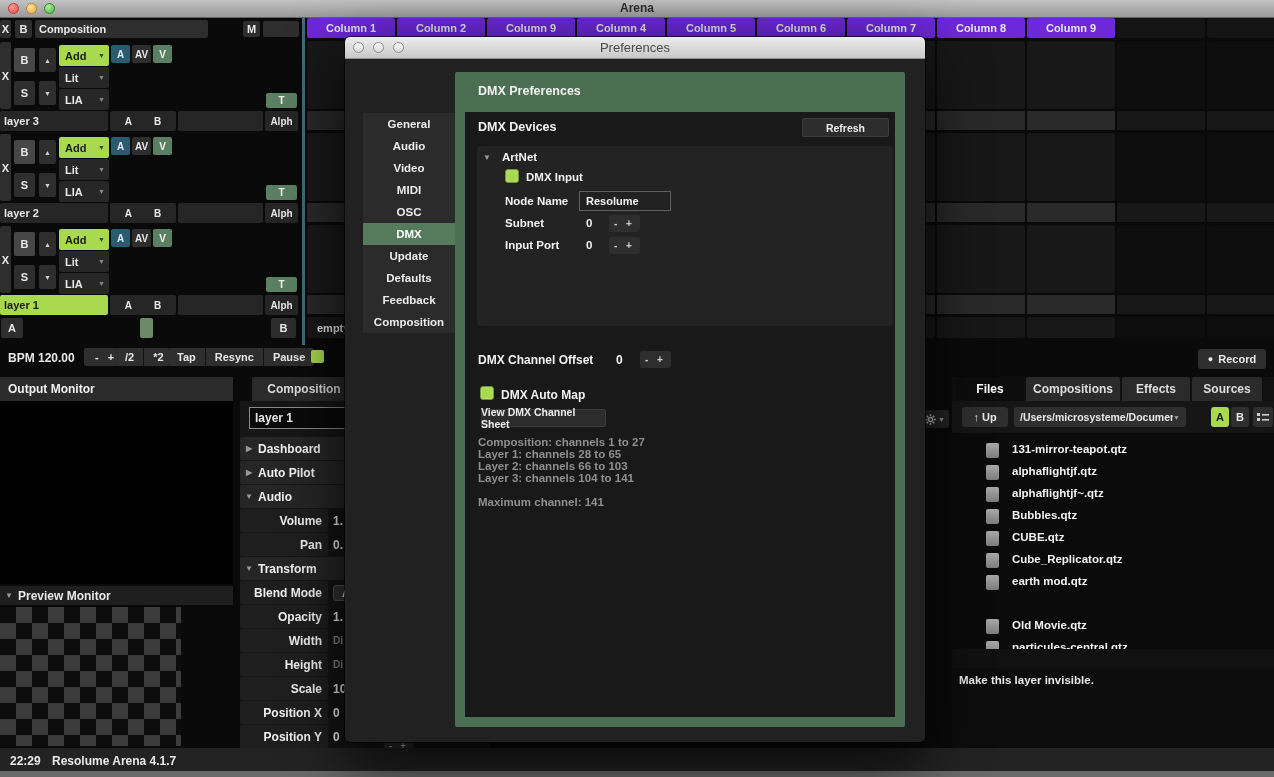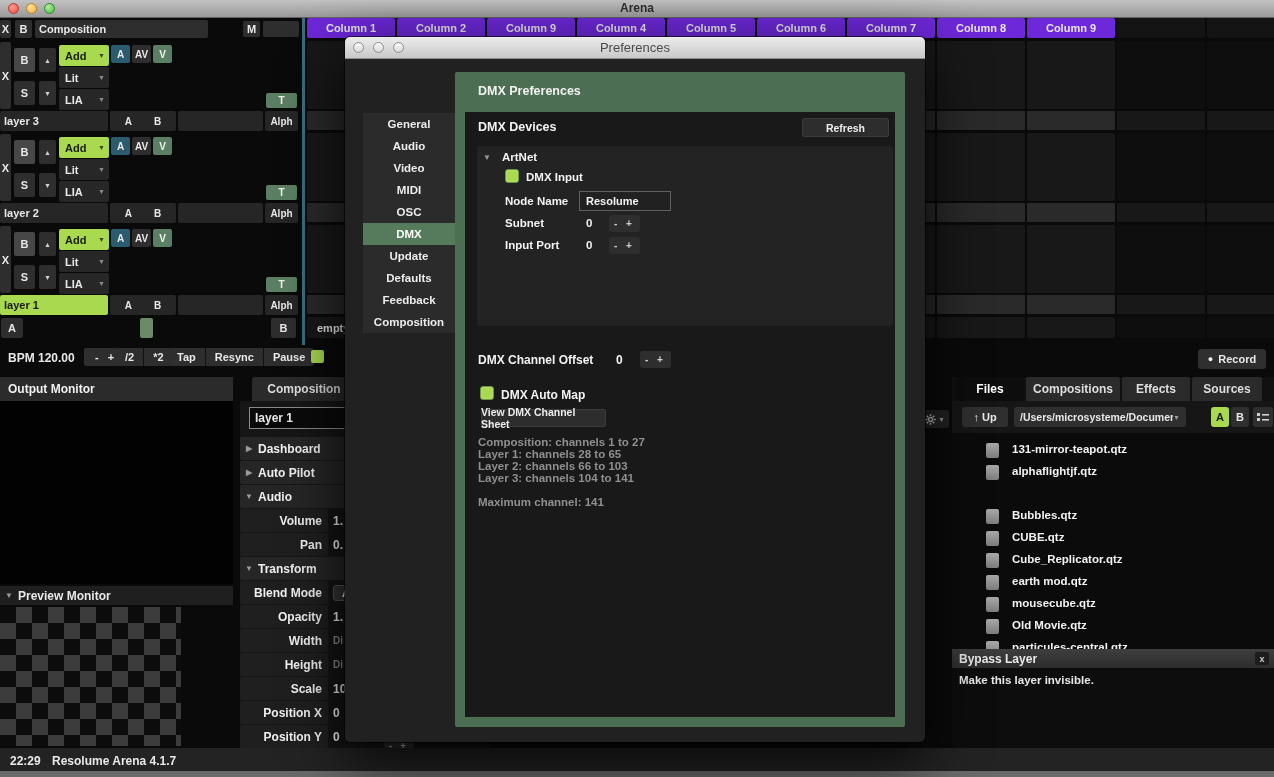--- a/index.html
+++ b/index.html
@@ -447,53 +447,49 @@
     </div>
     <div id="file-list" class="abs" style="left:0;top:56px;width:322px;height:216px;background:#0b0b0b;overflow:hidden">
         <div class="file-row" style="top: 7px;">
           <div class="ficon"></div>
           <div class="fname">131-mirror-teapot.qtz</div>
         </div>
         <div class="file-row" style="top: 29px;">
           <div class="ficon"></div>
           <div class="fname">alphaflightjf.qtz</div>
         </div>
+        <div class="file-row" style="top: 51px;">
+          <div class="ficon"></div>
+          <div class="fname">alphaflightjf~.qtz</div>
+        </div>
         <div class="file-row" style="top: 73px;">
           <div class="ficon"></div>
           <div class="fname">Bubbles.qtz</div>
         </div>
         <div class="file-row" style="top: 117px;">
           <div class="ficon"></div>
           <div class="fname">Cube_Replicator.qtz</div>
         </div>
         <div class="file-row" style="top: 95px;">
           <div class="ficon"></div>
           <div class="fname">CUBE.qtz</div>
         </div>
         <div class="file-row" style="top: 139px;">
           <div class="ficon"></div>
           <div class="fname">earth mod.qtz</div>
         </div>
-        <div class="file-row" style="top: 161px;">
-          <div class="ficon"></div>
-          <div class="fname">mousecube.qtz</div>
-        </div>
         <div class="file-row" style="top: 183px;">
           <div class="ficon"></div>
           <div class="fname">Old Movie.qtz</div>
         </div>
         <div class="file-row" style="top: 205px;">
           <div class="ficon"></div>
           <div class="fname">particules-central.qtz</div>
         </div>
       </div>
-    <div class="abs" style="left:0;top:272px;width:322px;height:19px;background:linear-gradient(#3e3e3e,#2d2d2d);display:flex;align-items:center">
-      <span class="txt" style="padding-left:7px;font-size:12px">Bypass Layer</span>
-      <div class="abs" style="right:5px;top:3px;width:14px;height:13px;background:#1c1c1c;border-radius:2px;color:#cfcfcf;font-size:9px;font-weight:700;display:flex;align-items:center;justify-content:center">x</div>
-    </div>
     <div class="abs" style="left:0;top:291px;width:322px;height:80px;background:#0d0d0d">
       <span class="txt" style="position:absolute;left:7px;top:6px;font-size:11.5px">Make this layer invisible.</span>
     </div>
   </div>
 
   <div id="statusbar" class="abs">
     <span class="txt abs" style="left:10px;top:6px;font-size:12px">22:29</span>
     <span class="txt abs" style="left:52px;top:6px;font-size:12px">Resolume Arena 4.1.7</span>
   </div>
   <div id="statusstrip" class="abs"></div>

